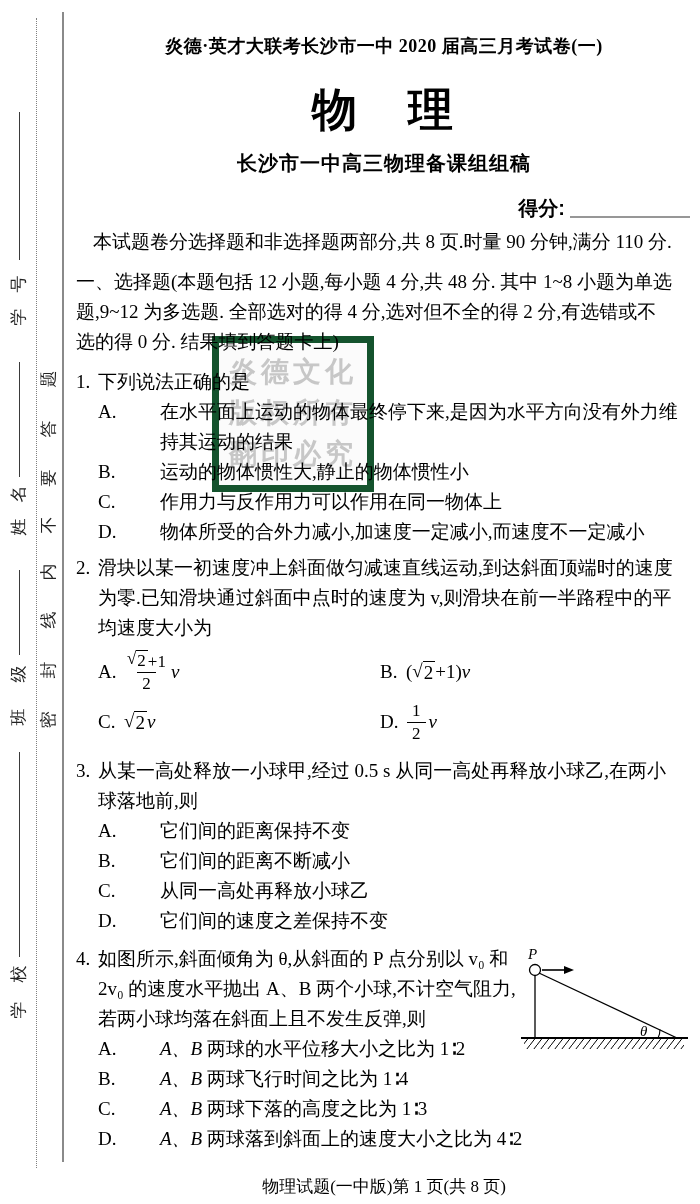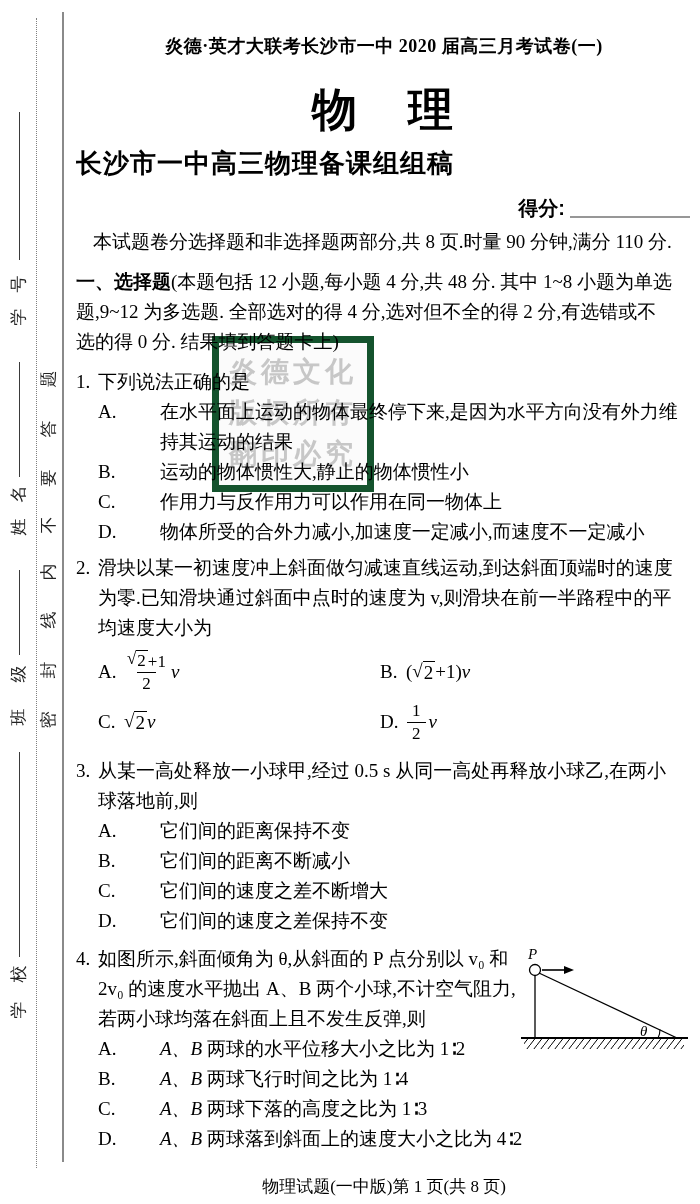--- a/index.html
+++ b/index.html
@@ -32,32 +32,32 @@
   .content{position:absolute;left:76px;top:0;width:616px;z-index:1;}
   .header-line{
     margin:26px 0 0;font-size:18px;line-height:40px;font-weight:bold;text-align:center;
     white-space:nowrap;letter-spacing:0.5px;
   }
   .exam-title{
     margin:20px 0 0;font-size:45px;line-height:48px;font-weight:bold;text-align:center;
     font-family:"Liberation Sans",sans-serif;letter-spacing:3px;white-space:nowrap;
   }
   .exam-subtitle{
-    margin:13px 0 0;font-size:26px;line-height:32px;font-weight:bold;text-align:left;
+    margin:13px 0 0;font-size:20px;line-height:32px;font-weight:bold;text-align:center;
     font-family:"Liberation Sans",sans-serif;letter-spacing:1px;white-space:nowrap;
   }
   .score-row{
     margin:8px 2px 0 0;height:34px;display:flex;align-items:flex-end;justify-content:flex-end;
   }
   .score-label{font-family:"Liberation Sans",sans-serif;font-weight:bold;font-size:20px;line-height:26px;}
   .score-blank{display:inline-block;width:120px;height:0;border-bottom:2px solid #979797;margin:0 0 3px 5px;}
   .intro{margin:6px 0 0;font-size:19px;line-height:30px;text-indent:17px;white-space:nowrap;}
   .section-head{margin:10px 0 0;font-size:19px;line-height:30px;}
   .section-head .line{white-space:nowrap;}
-  .sec-bold{font-weight:bold;font-family:"Liberation Sans",sans-serif;}
+  .sec-bold{font-weight:normal;font-family:"Liberation Sans",sans-serif;}
   .question{font-size:19px;line-height:30px;position:relative;}
   .q1{margin-top:10px;} .q2{margin-top:6px;} .q3{margin-top:15px;} .q4{margin-top:8px;}
   .q-stem{display:flex;}
   .q-num{width:22px;flex:none;}
   .q-body{flex:1;min-width:0;}
   .q-body .sline{white-space:nowrap;}
   .q-opts{margin-left:22px;}
   .opt{display:flex;}
   .opt-label{width:26px;flex:none;}
   .opt-text{flex:1;margin-left:36px;}
@@ -236,21 +236,21 @@
       <div class="opt">
         <span class="opt-label">A.</span>
         <div class="opt-text">它们间的距离保持不变</div>
       </div>
       <div class="opt">
         <span class="opt-label">B.</span>
         <div class="opt-text">它们间的距离不断减小</div>
       </div>
       <div class="opt">
         <span class="opt-label">C.</span>
-        <div class="opt-text">它们间的速度之差不断增大</div>
+        <div class="opt-text">从同一高处再释放小球乙</div>
       </div>
       <div class="opt">
         <span class="opt-label">D.</span>
         <div class="opt-text">它们间的速度之差保持不变</div>
       </div>
     </div>
   </div>
 
   <div class="question q4">
     <svg class="q4-diagram" width="176" height="106" viewBox="0 0 176 106">

